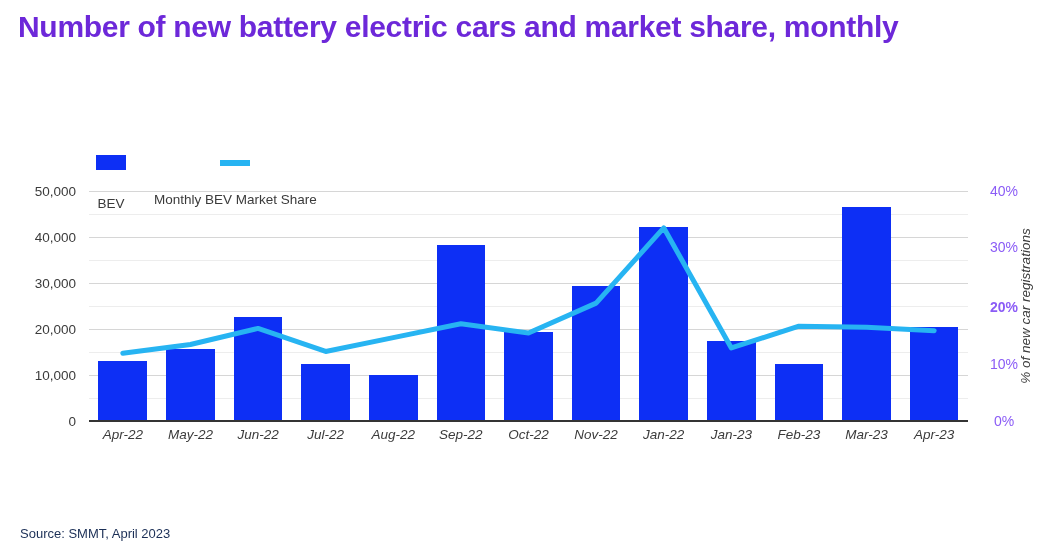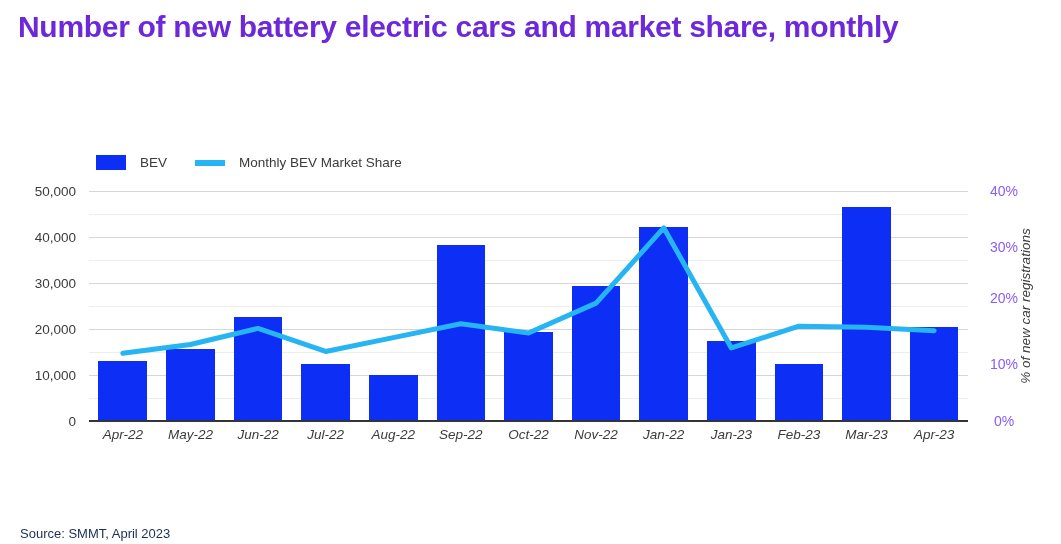--- a/index.html
+++ b/index.html
@@ -34,24 +34,25 @@
     position: absolute;
     left: 96px;
     top: 155px;
     display: flex;
     align-items: center;
     gap: 28px;
   }
   .legend-entry {
     display: flex;
     align-items: center;
-    gap: 14px;
+    gap: 26px;
     font-size: 13.5px;
     color: #3b3b3b;
     font-family: "Liberation Sans", sans-serif;
+    flex-direction: column;
   }
   .legend-swatch-bar {
     width: 30px;
     height: 15px;
     background: #0d2ff5;
     display: block;
   }
   .legend-swatch-line {
     width: 30px;
     height: 6px;
@@ -213,21 +214,21 @@
     <div class="y-left-label" style="top: 56px;">40,000</div>
     <div class="y-left-label" style="top: 102px;">30,000</div>
     <div class="y-left-label" style="top: 148px;">20,000</div>
     <div class="y-left-label" style="top: 194px;">10,000</div>
     <div class="y-left-label" style="top: 240px;">0</div>
   </div>
 
 <div id="y-right-labels">
     <div class="y-right-label" style="top: 10px;">40%</div>
     <div class="y-right-label" style="top: 66px;">30%</div>
-    <div class="y-right-label" style="top: 117px;">20%</div>
+    <div class="y-right-label" style="top: 126px; font-weight: bold;">20%</div>
     <div class="y-right-label" style="top: 182.5px;">10%</div>
     <div class="y-right-label" style="top: 240px;">0%</div>
   </div>
 <div id="y-right-axis-title">% of new car registrations</div>
 
 <div id="plot-area">
   <div id="gridlines">
       <div class="gridline" style="top: 230px;"></div>
       <div class="gridline minor" style="top: 207px;"></div>
       <div class="gridline" style="top: 184px;"></div>

